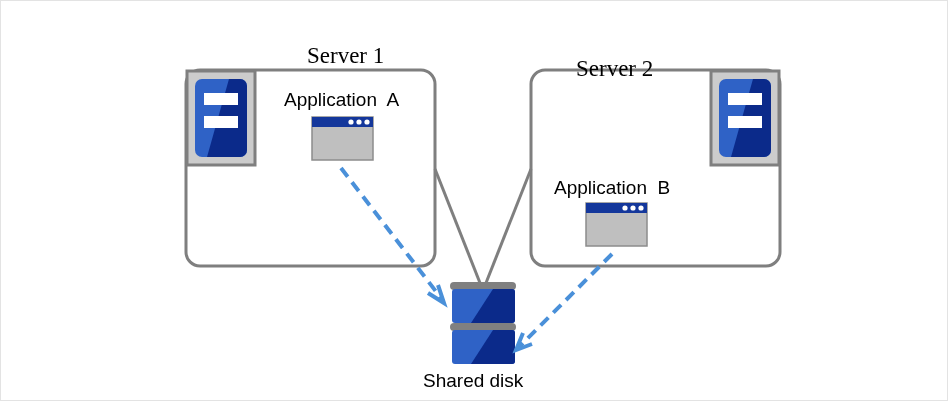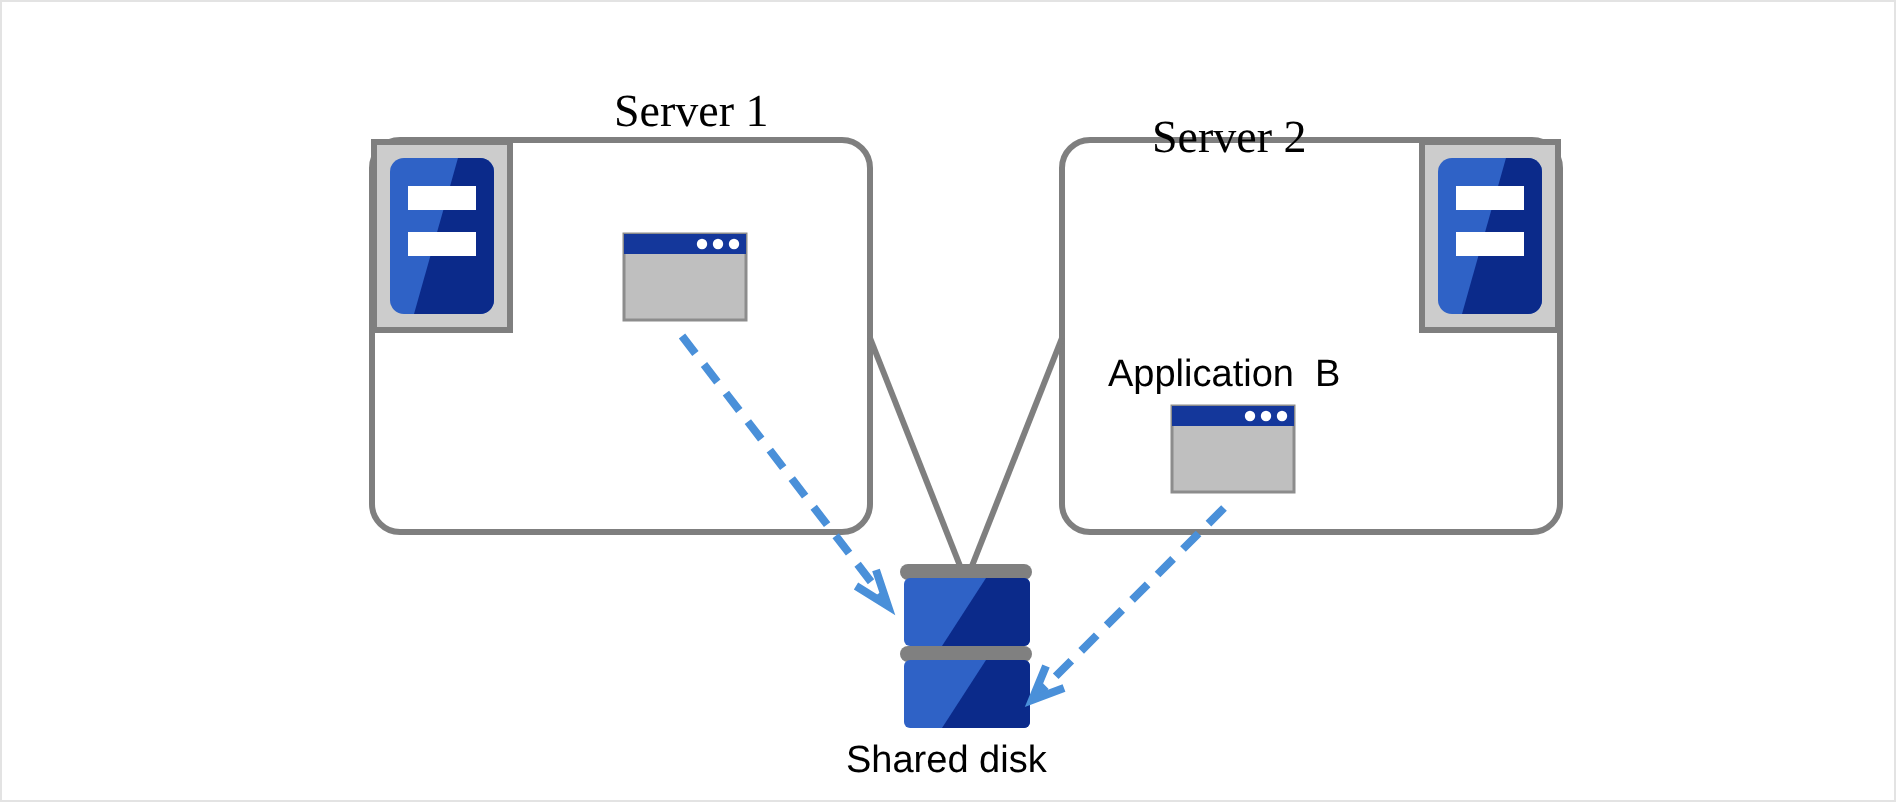--- a/index.html
+++ b/index.html
@@ -135,20 +135,21 @@
     </g>
 
     <g>
       <line x1="611" y1="253" x2="518" y2="346" stroke="#4a90d9" stroke-width="4" stroke-dasharray="11 7" stroke-linecap="butt"></line>
       <polyline points="531,343 515,349 522,332" fill="none" stroke="#4a90d9" stroke-width="4" stroke-linejoin="miter" stroke-linecap="butt"></polyline>
     </g>
   </svg>
 
   <div class="diagram-label server-title" style="left:306px; top:43px;">Server 1</div>
 
+  <div class="diagram-label app-title" style="left:283px; top:89px;">Application  A</div>
 
   <div class="diagram-label server-title" style="left:575px; top:43px;margin-top:13px;">Server 2</div>
 
   <div class="diagram-label app-title" style="left:553px; top:177px;">Application  B</div>
 
   <div class="diagram-label disk-title" style="left:422px; top:370px;">Shared disk</div>
 
 </div>
 
 </body></html>

